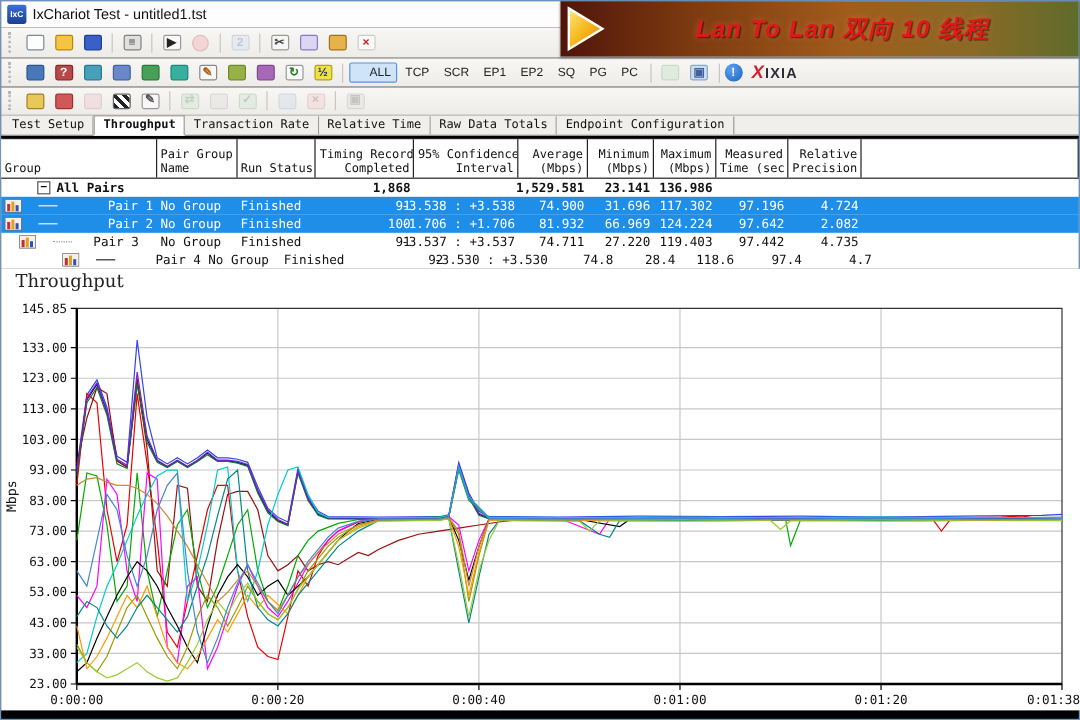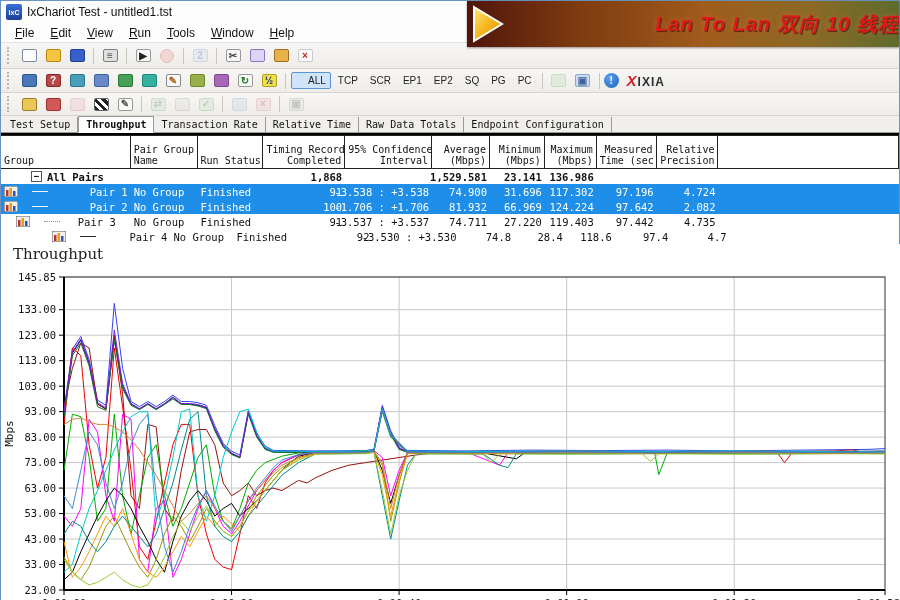--- a/index.html
+++ b/index.html
@@ -13,21 +13,21 @@
   .app-icon { width:16px; height:16px; background:linear-gradient(180deg,#3a6fd8,#1b3f94); color:#fff;
     font-size:7px; font-weight:bold; display:flex; align-items:center; justify-content:center;
     border-radius:2px; margin-right:5px; }
   .title-text { font-size:12px; color:#111; }
 
   
   .banner { position:absolute; top:0; right:0; width:432px; height:46px; z-index:10;
     background:linear-gradient(90deg,#50150a 0%,#7c3a10 25%,#a05c1c 55%,#8a6a26 80%,#5f6b2c 100%);
     display:flex; align-items:center; box-shadow:0 1px 2px rgba(0,0,0,.4); }
   .banner svg { margin-left:4px; }
-  .banner-text { flex:1; text-align:right; font-size:20px; font-weight:bold; font-style:italic;
+  .banner-text { flex:1; text-align:center; font-size:20px; font-weight:bold; font-style:italic;
     color:#e01818; text-shadow:1px 1px 1px rgba(0,0,0,.55), 0 0 6px rgba(255,120,80,.5);
     letter-spacing:1px; white-space:nowrap; overflow:hidden; }
 
   
   .menubar { height:20px; display:flex; align-items:center; padding-left:6px; background:#fdfdfd;
     border-bottom:1px solid #e3e3e3; }
   .menu-item { font-size:12px; color:#111; padding:2px 8px; cursor:default; }
 
   
   .toolbar { display:flex; align-items:center; background:linear-gradient(180deg,#f8f7f5,#eeece8);
@@ -103,29 +103,20 @@
           <stop offset="0" stop-color="#ffe878"></stop>
             <stop offset="0.5" stop-color="#f6b61e"></stop>
             <stop offset="1" stop-color="#d98a0a"></stop>
         </linearGradient>
       </defs>
       <polygon points="3,2 31,19 3,36" fill="url(#gold)" stroke="#ffffff" stroke-width="2"></polygon>
     </svg>
     <span class="banner-text">Lan To Lan 双向 10 线程</span>
   </div>
 
-  <div class="menubar" id="menubar">
-      <span class="menu-item"><u>F</u>ile</span>
-      <span class="menu-item"><u>E</u>dit</span>
-      <span class="menu-item"><u>V</u>iew</span>
-      <span class="menu-item"><u>R</u>un</span>
-      <span class="menu-item"><u>T</u>ools</span>
-      <span class="menu-item"><u>W</u>indow</span>
-      <span class="menu-item"><u>H</u>elp</span>
-    </div>
 
   <div class="toolbar tb1" id="tb1">
       <div class="grip"></div>
       <div class="tbbtn">
         <div class="tbicon" style="background: rgb(253, 253, 253); border: 1px solid rgb(122, 138, 154);"></div>
       </div>
       <div class="tbbtn">
         <div class="tbicon" style="background: rgb(245, 197, 66); border: 1px solid rgb(184, 134, 11);"></div>
       </div>
       <div class="tbbtn">

